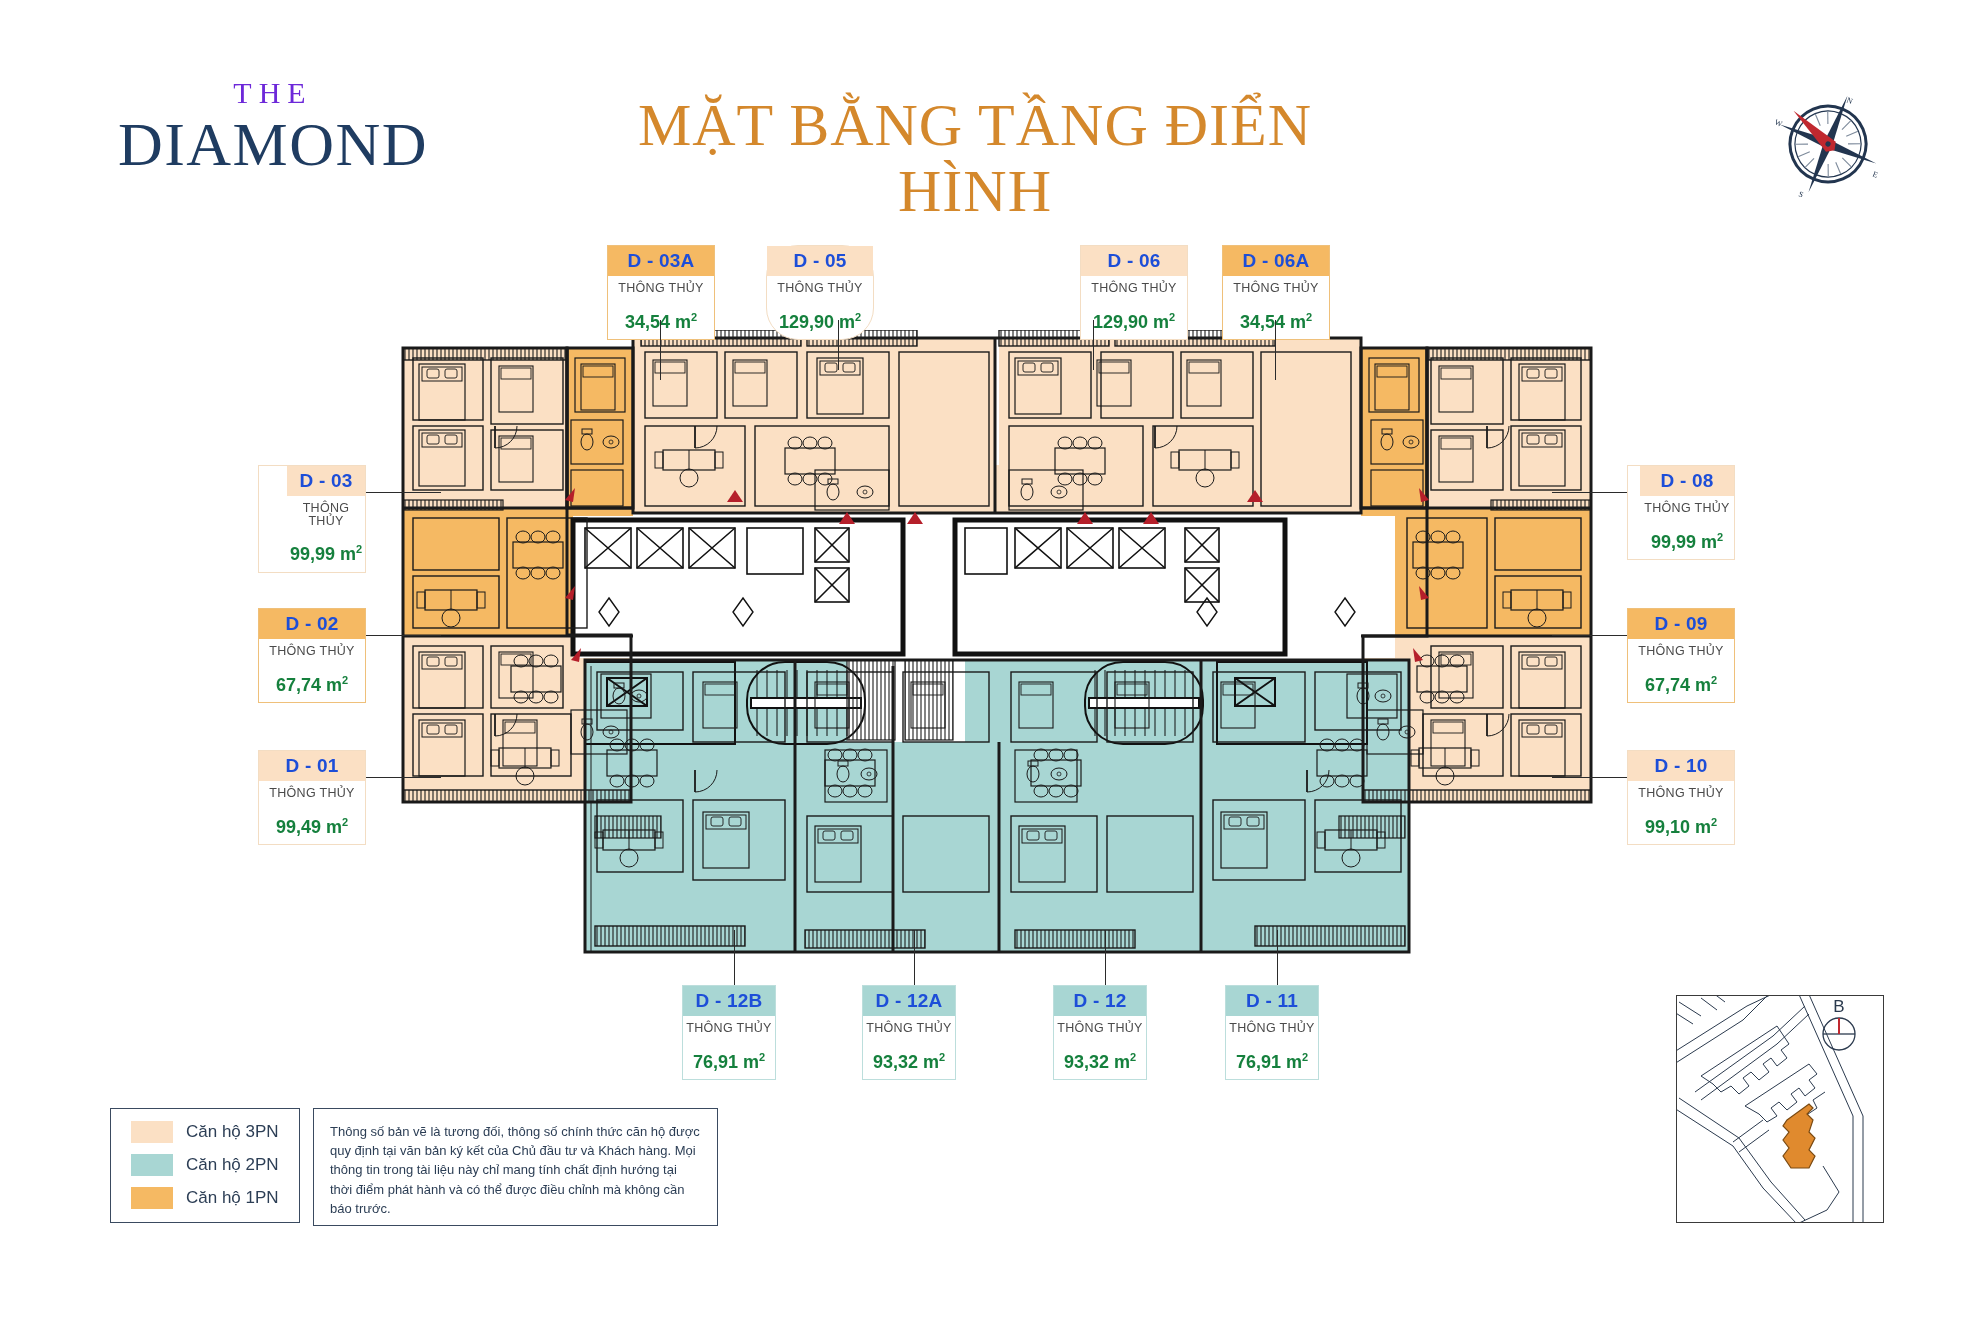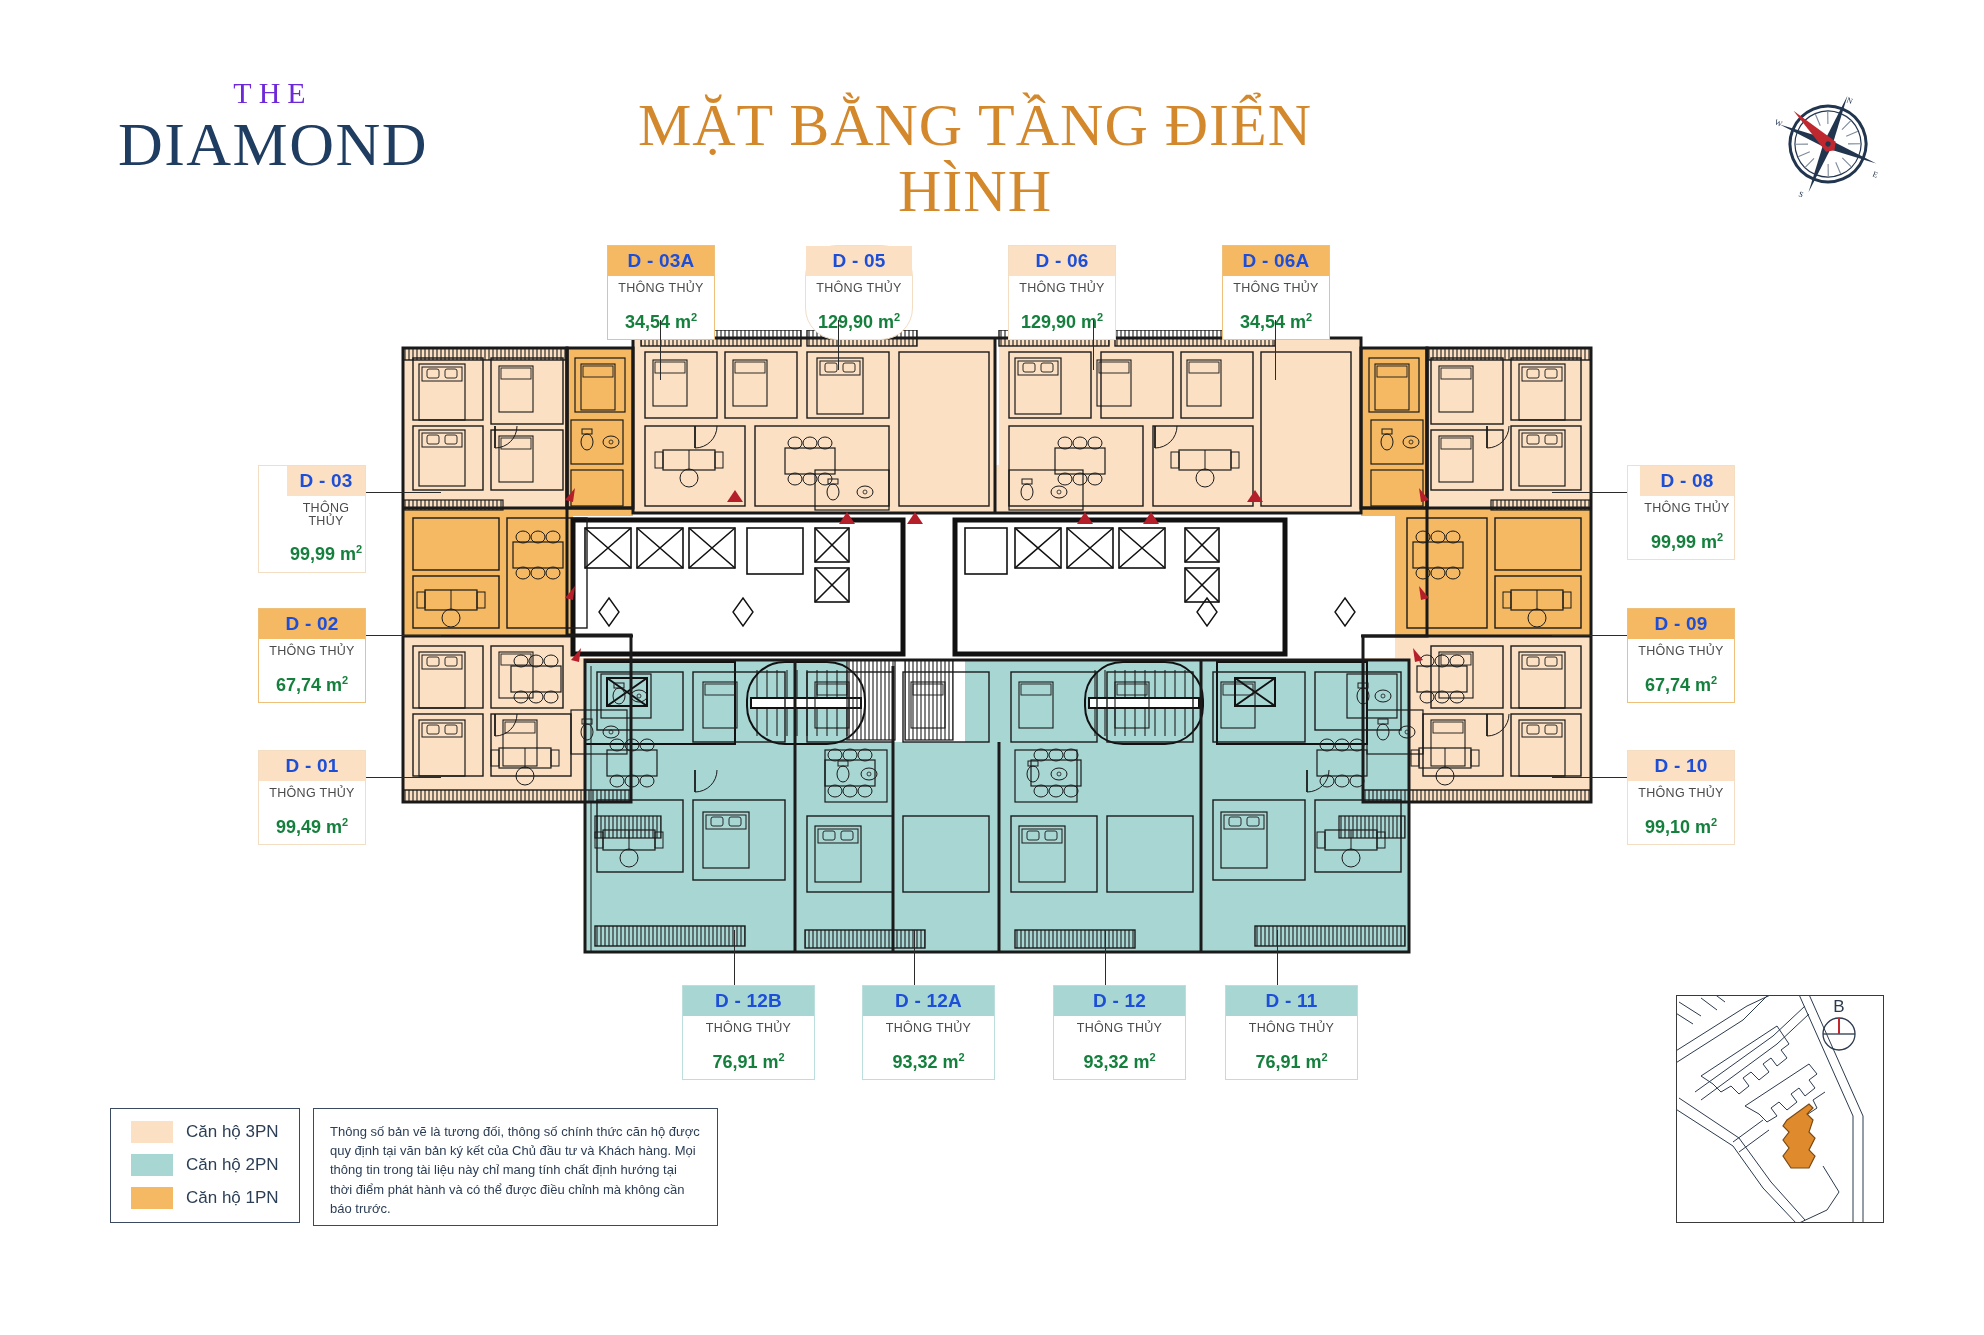--- a/index.html
+++ b/index.html
@@ -39,21 +39,21 @@
   .plan-svg { width: 100%; height: 100%; display:block; }
 
   
   .callout {
     position: absolute; width: 108px;
     border: 1px solid #e2cba6;
     background: #ffffff;
     text-align: center;
     font-family: "Liberation Sans", sans-serif;
   }
-  .callout.wide { width: 133px; }
+  .callout.wide { width: 94px; }
   .callout .hdr {
     font-size: 19px; font-weight: 700; color: #1d4ed8;
     padding: 5px 2px 6px; letter-spacing: .2px; line-height: 1;
   }
   .callout .sub {
     font-size: 12.5px; color: #4a4a4a; padding: 6px 2px 4px;
     letter-spacing: .3px; line-height: 1;
   }
   .callout .area {
     font-size: 18px; font-weight: 700; color: #15803d;
@@ -578,28 +578,28 @@
 </svg>
 </div>
 
 <div class="callout c-1pn" style="left:607px;top:245px;">
   <div class="hdr">D - 03A</div>
   <div class="sub">THÔNG THỦY</div>
   <div class="area"><span>34,54 m</span><sup>2</sup></div>
 </div>
 <div class="conn v" style="left:660px;top:320px;height:60px;"></div>
 
-<div class="callout c-3pn" style="left:805px;top:245px;border-radius:32px;">
+<div class="callout c-3pn" style="left:766px;top:245px;border-radius:32px;">
   <div class="hdr">D - 05</div>
   <div class="sub">THÔNG THỦY</div>
   <div class="area"><span>129,90 m</span><sup>2</sup></div>
 </div>
 <div class="conn v" style="left:838px;top:320px;height:50px;"></div>
 
-<div class="callout c-3pn" style="left:1008px;top:245px;">
+<div class="callout c-3pn" style="left:1080px;top:245px;">
   <div class="hdr">D - 06</div>
   <div class="sub">THÔNG THỦY</div>
   <div class="area"><span>129,90 m</span><sup>2</sup></div>
 </div>
 <div class="conn v" style="left:1093px;top:320px;height:50px;"></div>
 
 <div class="callout c-1pn" style="left:1222px;top:245px;">
   <div class="hdr">D - 06A</div>
   <div class="sub">THÔNG THỦY</div>
   <div class="area"><span>34,54 m</span><sup>2</sup></div>

